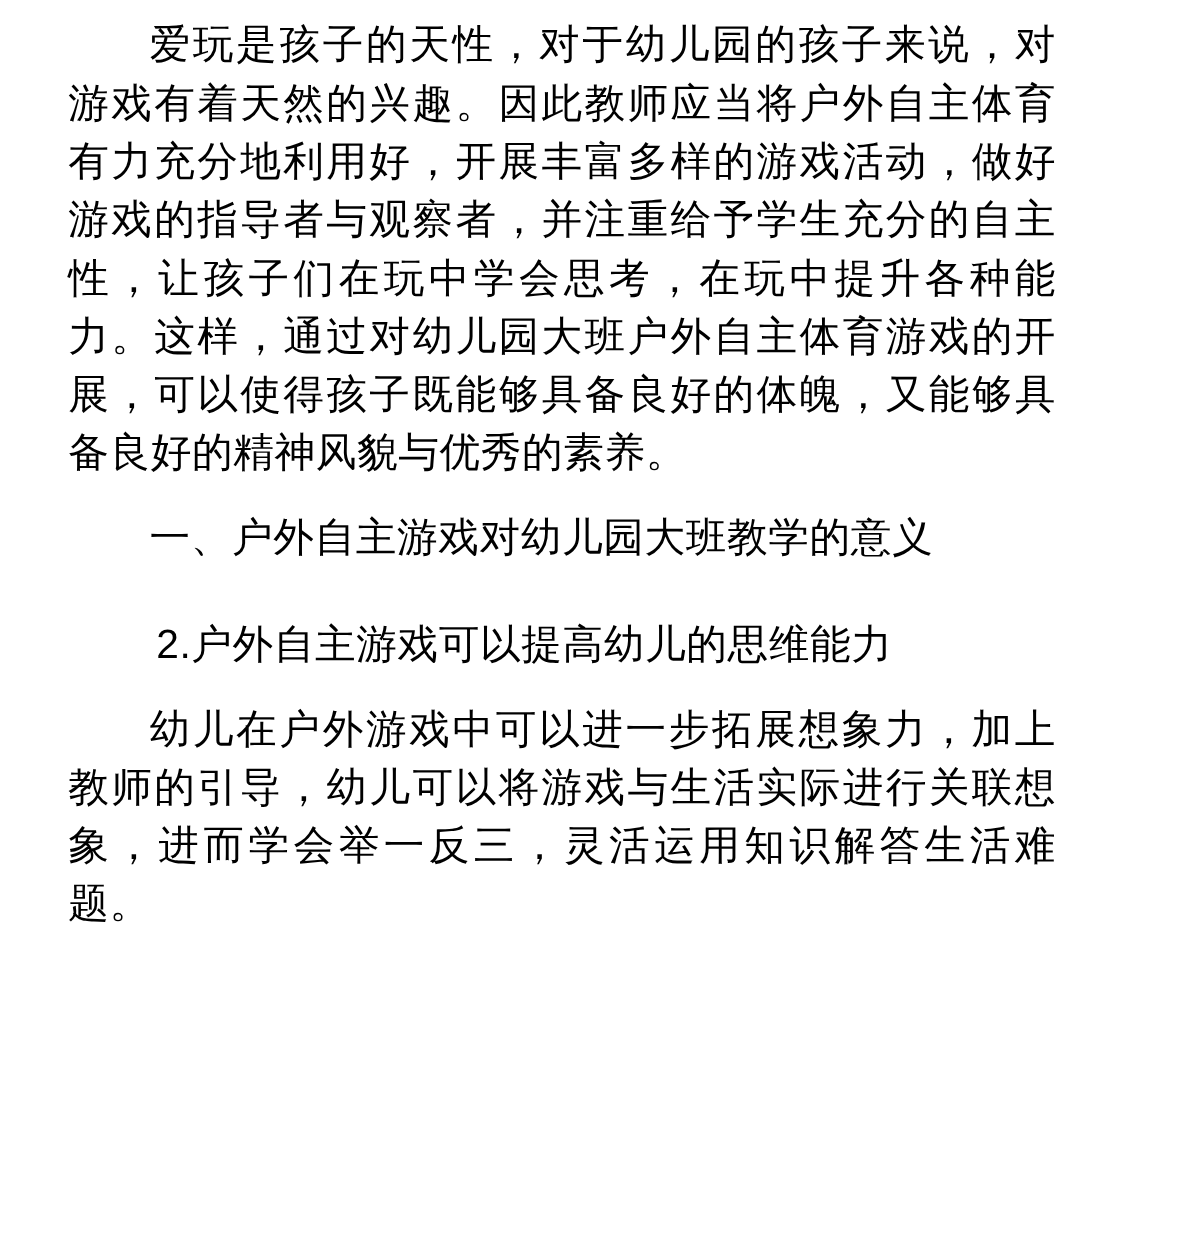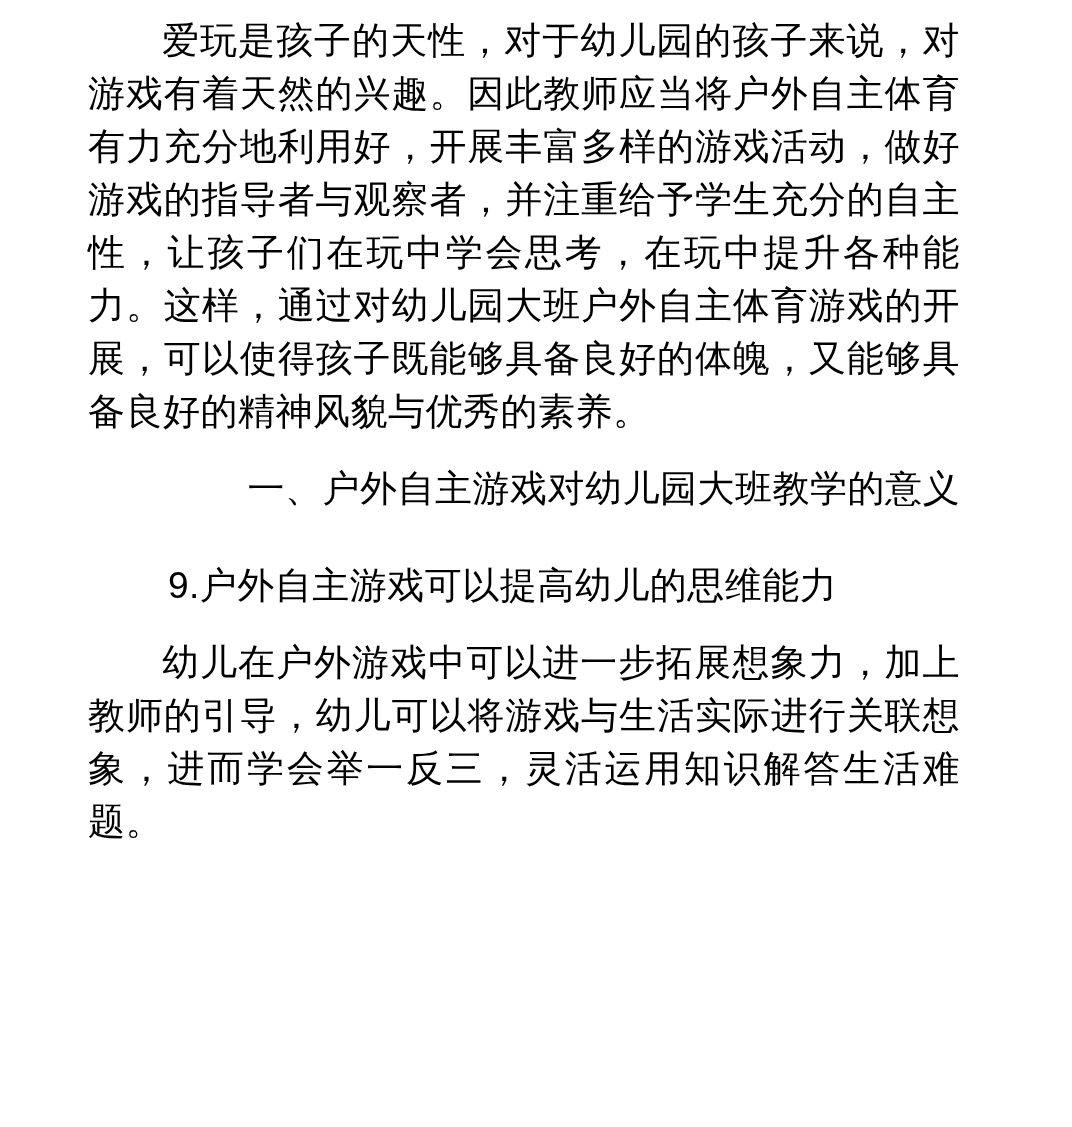--- a/index.html
+++ b/index.html
@@ -11,21 +11,21 @@
     width: 1072px;
     height: 1127px;
     font-family: "Liberation Sans", sans-serif;
     color: #000000;
     overflow: hidden;
   }
   .page {
     box-sizing: border-box;
     width: 1072px;
     height: 1127px;
-    padding: 14px 112px 0 88px;
+    padding: 14px 112px 0 62px;
     background: #ffffff;
   }
   .para {
     font-size: 37px;
     line-height: 53px;
     letter-spacing: 0.5px;
     text-align: justify;
     text-justify: inter-ideograph;
     margin: 0 0 14px 0;
     font-weight: 500;
@@ -34,21 +34,20 @@
   .indent {
     text-indent: 74px;
   }
   .heading {
     font-size: 37px;
     line-height: 53px;
     letter-spacing: 0.5px;
     margin: 0 0 14px 0;
     text-indent: 74px;
     font-weight: 500;
-    text-align: right;
   }
   .subheading {
     font-size: 37px;
     line-height: 53px;
     letter-spacing: 0.5px;
     margin: 0 0 14px 0;
     text-indent: 80px;
     font-weight: 500;
   }
   .spacer-sm { height: 10px; }
@@ -65,19 +64,19 @@
   <p class="heading">一、户外自主游戏对幼儿园大班教学的意义</p>
 
   <div class="spacer-sm"></div>
 
 
   <div class="spacer-sm"></div>
 
 
   <div class="spacer-sm"></div>
 
-  <p class="subheading">9.户外自主游戏可以提高幼儿的思维能力</p>
+  <p class="subheading">2.户外自主游戏可以提高幼儿的思维能力</p>
 
   <div class="spacer-sm"></div>
 
   <p class="para indent">幼儿在户外游戏中可以进一步拓展想象力，加上教师的引导，幼儿可以将游戏与生活实际进行关联想象，进而学会举一反三，灵活运用知识解答生活难题。</p>
 
 </div>
 
 </body></html>

